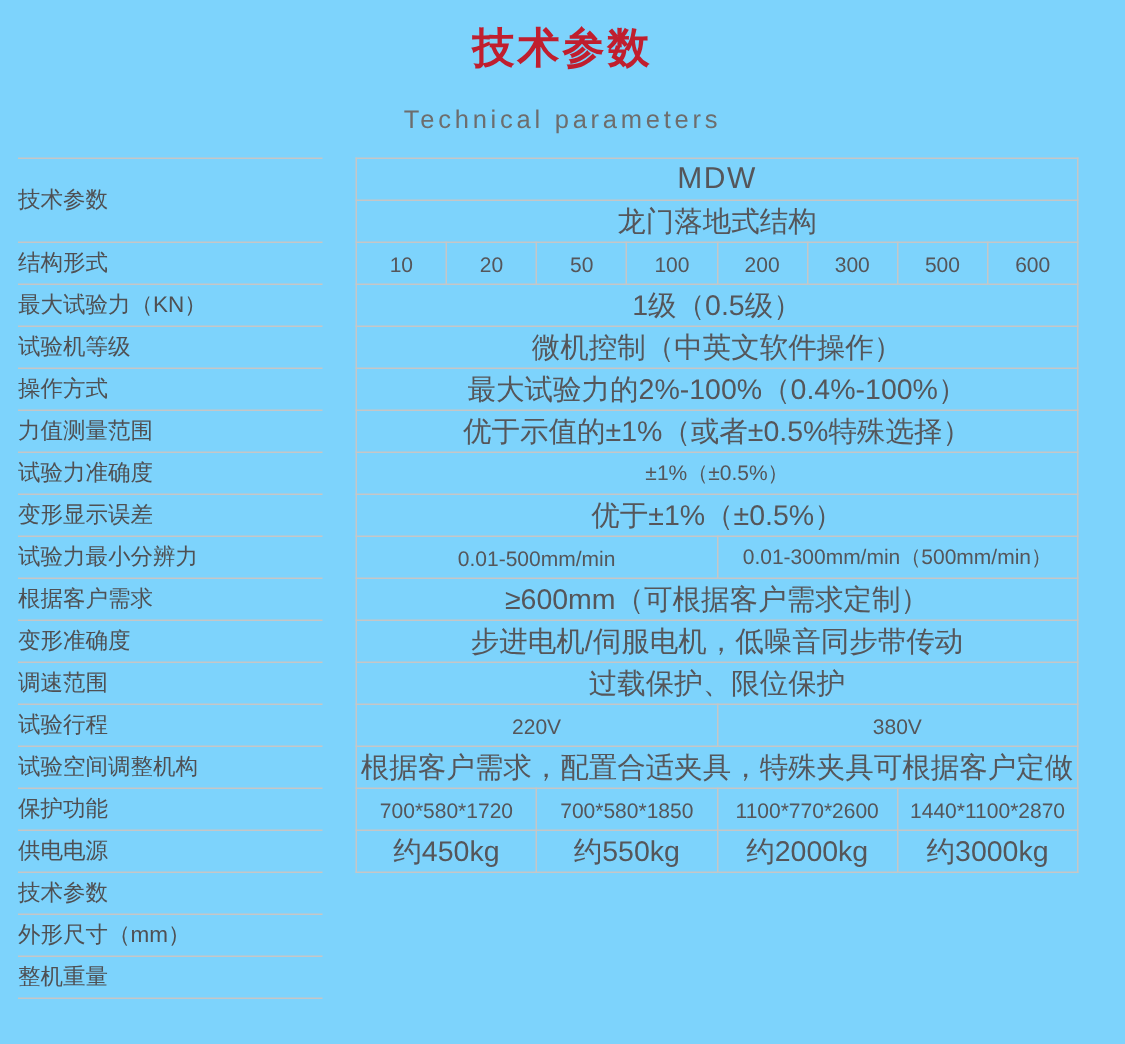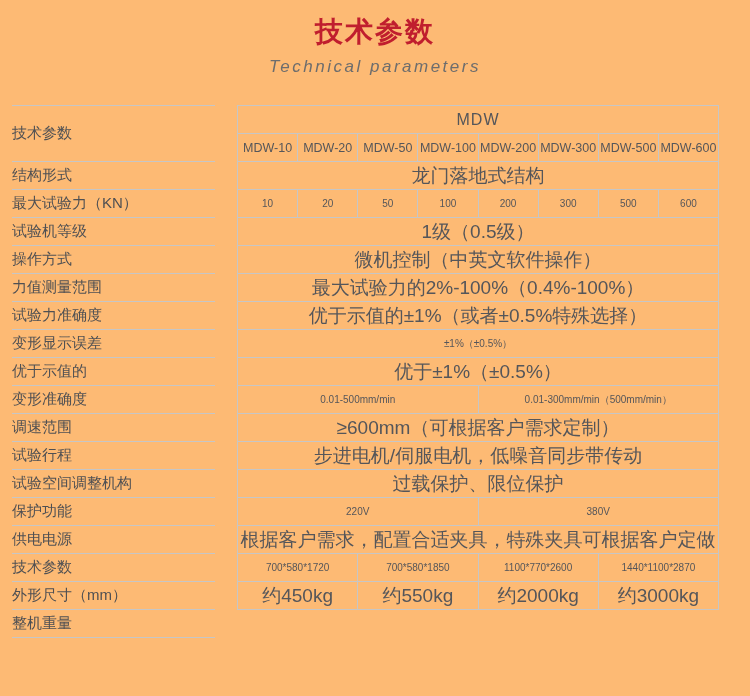--- a/index.html
+++ b/index.html
@@ -4,38 +4,37 @@
 <style>
   * { margin: 0; padding: 0; box-sizing: border-box; }
   html, body { background: #ffffff; }
   body {
     width: 750px; height: 696px;
     font-family: "Liberation Sans", "DejaVu Sans", sans-serif;
     color: #55565a;
     position: relative;
     overflow: hidden;
   }
-  .page { position: relative; width: 750px; height: 696px; background: #fdba74; }
+  .page { position: relative; width: 750px; height: 696px; background: #7dd3fc; }
 
   
   .header { text-align: center; padding-top: 16px; }
   .title {
     font-size: 28px;
     font-weight: bold;
     letter-spacing: 2px;
     color: #c01e2e;
     line-height: 1.15;
   }
   .subtitle {
-    margin-top: 9px;
+    margin-top: 22px;
     font-size: 17px;
     letter-spacing: 2.5px;
     color: #6d6d6d;
     font-weight: 300;
-    font-style: italic;
   }
 
   
   .left-col {
     position: absolute;
     left: 12px; top: 105px;
     width: 203px;
   }
   .corner-cell {
     height: 57px;
@@ -59,27 +58,27 @@
     left: 237px; top: 105px;
     width: 482px;
     border-collapse: collapse;
     table-layout: fixed;
   }
   table.spec-table td {
     border: 1px solid #c6c6c6;
     height: 28px;
     text-align: center;
     vertical-align: middle;
-    font-size: 10px;
+    font-size: 14px;
     color: #55565a;
     white-space: nowrap;
     overflow: hidden;
     padding: 0 1px;
   }
-  table.spec-table td.series-cell { font-size: 16px; letter-spacing: 1px; }
+  table.spec-table td.series-cell { font-size: 20px; letter-spacing: 1px; }
   table.spec-table td.model-cell  { font-size: 12.5px; padding: 0; }
   table.spec-table td.cn          { font-size: 19px; }
 </style>
 </head>
 <body>
 
 <div class="page">
 
   <div class="header">
     <div class="title">技术参数</div>
@@ -91,21 +90,22 @@
       <span>技术参数</span>
     </div>
 
   <div class="label-row">结构形式</div>
       <div class="label-row">最大试验力（KN）</div>
       <div class="label-row">试验机等级</div>
       <div class="label-row">操作方式</div>
       <div class="label-row">力值测量范围</div>
       <div class="label-row">试验力准确度</div>
       <div class="label-row">变形显示误差</div>
-      <div class="label-row">优于示值的</div>
+      <div class="label-row">试验力最小分辨力</div>
+      <div class="label-row">根据客户需求</div>
       <div class="label-row">变形准确度</div>
       <div class="label-row">调速范围</div>
       <div class="label-row">试验行程</div>
       <div class="label-row">试验空间调整机构</div>
       <div class="label-row">保护功能</div>
       <div class="label-row">供电电源</div>
       <div class="label-row">技术参数</div>
       <div class="label-row">外形尺寸（mm）</div>
       <div class="label-row">整机重量</div>
     </div>
@@ -118,31 +118,20 @@
         <col>
         <col>
         <col>
         <col>
         <col>
     </colgroup>
     <thead>
       <tr>
         <td colspan="8" class="series-cell">MDW</td>
       </tr>
-      <tr>
-
-      <td class="model-cell">MDW-10</td>
-          <td class="model-cell">MDW-20</td>
-          <td class="model-cell">MDW-50</td>
-          <td class="model-cell">MDW-100</td>
-          <td class="model-cell">MDW-200</td>
-          <td class="model-cell">MDW-300</td>
-          <td class="model-cell">MDW-500</td>
-          <td class="model-cell">MDW-600</td>
-        </tr>
     </thead>
     <tbody>
 
     <tr>
           <td colspan="8" class="cn">龙门落地式结构</td>
         </tr>
         <tr>
           <td colspan="1">10</td>
           <td colspan="1">20</td>
           <td colspan="1">50</td>

